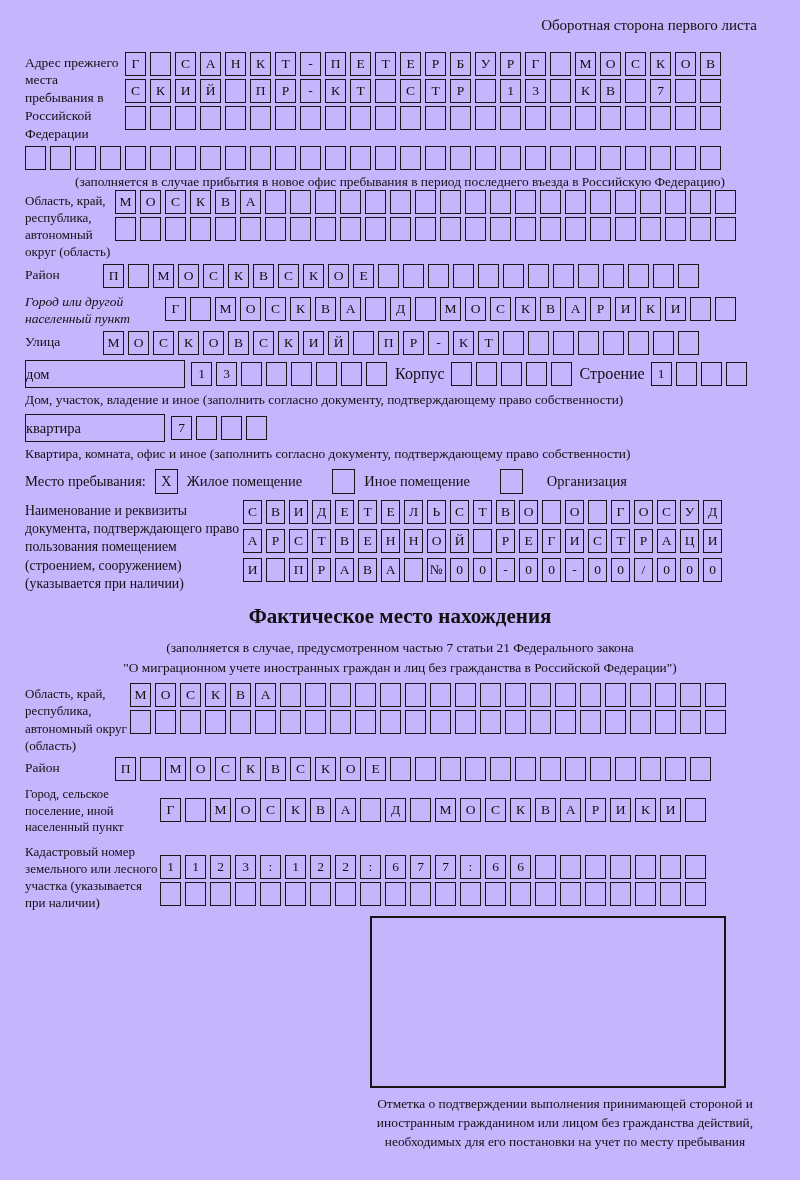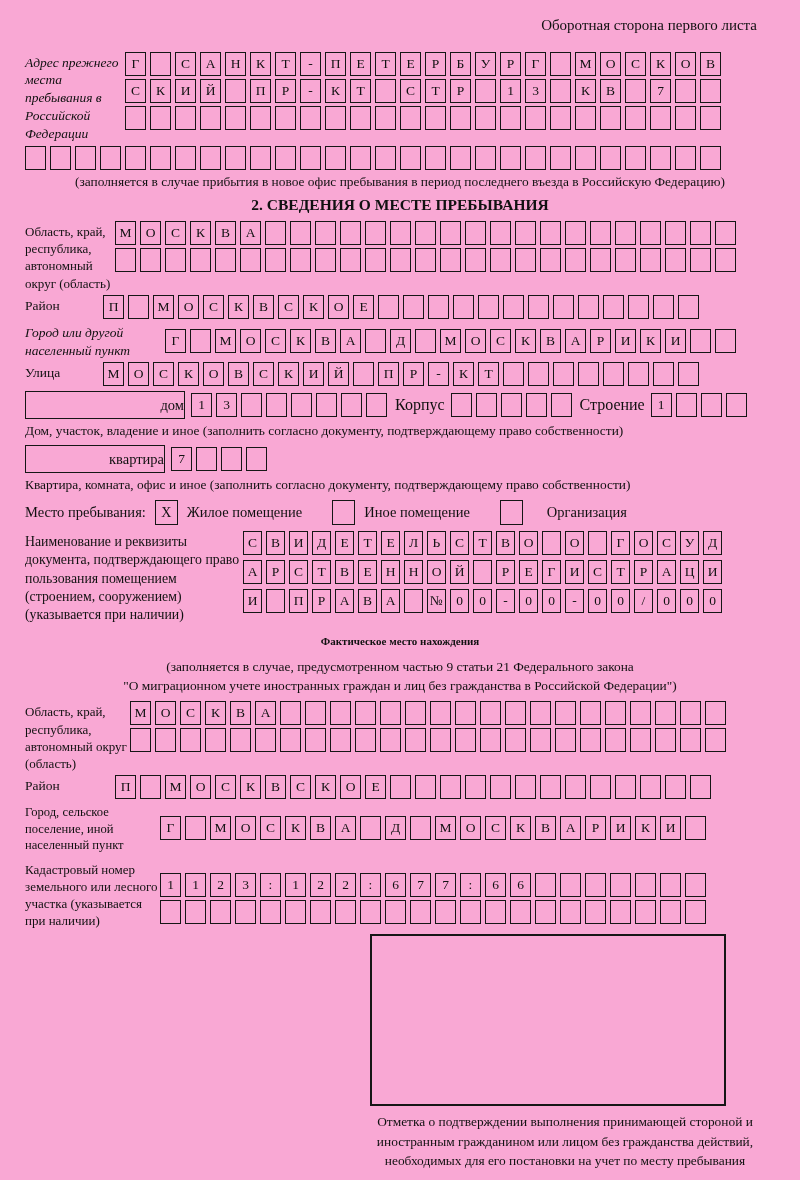--- a/index.html
+++ b/index.html
@@ -1,28 +1,28 @@
 <!DOCTYPE html>
 <html><head>
 <meta charset="utf-8">
 <style>
   * { margin:0; padding:0; box-sizing:content-box; }
   html,body { background:#fff; }
   .page {
     position:relative; width:750px; height:1166px;
     padding:10px 25px 4px 25px; overflow:hidden;
-    background:#f9a8d4; color:#111;
+    background:#c4b5fd; color:#111;
     font-family:"Liberation Serif", "DejaVu Serif", serif;
     font-size:13.5px; line-height:1.3;
   }
   .hdr { text-align:right; padding-right:18px; font-size:15px; margin:6px 0 16px 0; }
 
   .flexrow { display:flex; align-items:flex-start; }
   .label { font-size:13.5px; line-height:1.32; padding-top:2px; }
-  .w100 { flex:0 0 100px;font-style:italic; }
+  .w100 { flex:0 0 100px; }
   .w90  { flex:0 0 90px; }
   .w78  { flex:0 0 78px; }
   .w140 { flex:0 0 140px;font-style:italic; }
   .w218 { flex:0 0 218px; font-size:13.8px; }
   .w105 { flex:0 0 105px; font-size:13px; }
   .w135 { flex:0 0 135px; font-size:12.6px; }
 
   .grids { display:flex; flex-direction:column; gap:3px; }
   .cells { display:flex; gap:4px; }
   .cell {
@@ -30,26 +30,26 @@
     border:1.6px solid #161616;
     text-align:center; font-size:13.5px; line-height:22px;
     font-family:"Liberation Serif", serif;
   }
   .tight .cell { flex-basis:17px; width:17px; }
   .mt3 { margin-top:3px; } .mt5 { margin-top:5px; }
 
   .note { font-size:13.4px; }
   .center { text-align:center; }
   .h2 { text-align:center; font-weight:bold; font-size:15.5px; margin:5px 0 6px 0; }
-  .h3 { text-align:center; font-weight:bold; font-size:11px; margin:10px 0 8px 0; }
+  .h3 { text-align:center; font-weight:bold; font-size:21px; margin:10px 0 8px 0; }
 
   .domrow { display:flex; align-items:center; margin-top:5px; }
   .bigbox {
     height:26px; border:1.6px solid #161616;
-    text-align:right; font-size:14.5px; line-height:26px;
+    text-align:left; font-size:14.5px; line-height:26px;
   }
   .boxdom { width:158px; }
   .boxkv  { width:138px; }
   .inl { font-size:16px; margin:0 6px 0 8px; white-space:nowrap; }
   .gap6 { margin-left:6px; }
 
   .mestorow { display:flex; align-items:center; margin-top:7px; font-size:14.5px; }
   .cb {
     display:inline-block; width:21px; height:23px;
     border:1.6px solid #161616; text-align:center;
@@ -185,21 +185,20 @@
       <span class="cell"></span>
       <span class="cell"></span>
       <span class="cell"></span>
       <span class="cell"></span>
       <span class="cell"></span>
       <span class="cell"></span>
       <span class="cell"></span>
     </div>
   <div class="note center mt3">(заполняется в случае прибытия в новое офис пребывания в период последнего въезда в Российскую Федерацию)</div>
 
-  <div class="h2">2. СВЕДЕНИЯ О МЕСТЕ ПРЕБЫВАНИЯ</div>
 
   <div class="flexrow">
     <div class="label w90" style="font-size:13px">Область, край, республика, автономный округ (область)</div>
     <div class="grids">
       <div class="cells">
           <span class="cell">М</span>
           <span class="cell">О</span>
           <span class="cell">С</span>
           <span class="cell">К</span>
           <span class="cell">В</span>
@@ -464,21 +463,21 @@
           <span class="cell">/</span>
           <span class="cell">0</span>
           <span class="cell">0</span>
           <span class="cell">0</span>
         </div>
     </div>
   </div>
 
   <div class="h3">Фактическое место нахождения</div>
   <div class="factnotes">
-    <div>(заполняется в случае, предусмотренном частью 9 статьи 21 Федерального закона</div>
+    <div>(заполняется в случае, предусмотренном частью 7 статьи 21 Федерального закона</div>
     <div>"О миграционном учете иностранных граждан и лиц без гражданства в Российской Федерации")</div>
   </div>
 
   <div class="flexrow">
     <div class="label w105">Область, край, республика, автономный округ (область)</div>
     <div class="grids">
       <div class="cells">
           <span class="cell">М</span>
           <span class="cell">О</span>
           <span class="cell">С</span>

